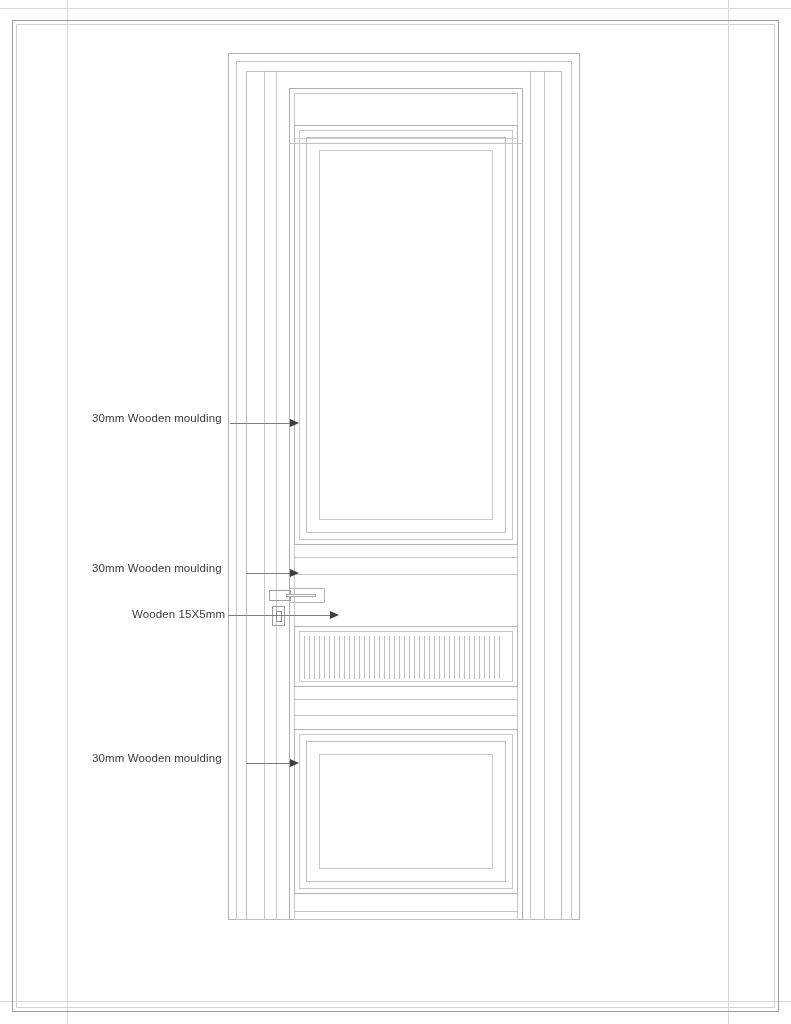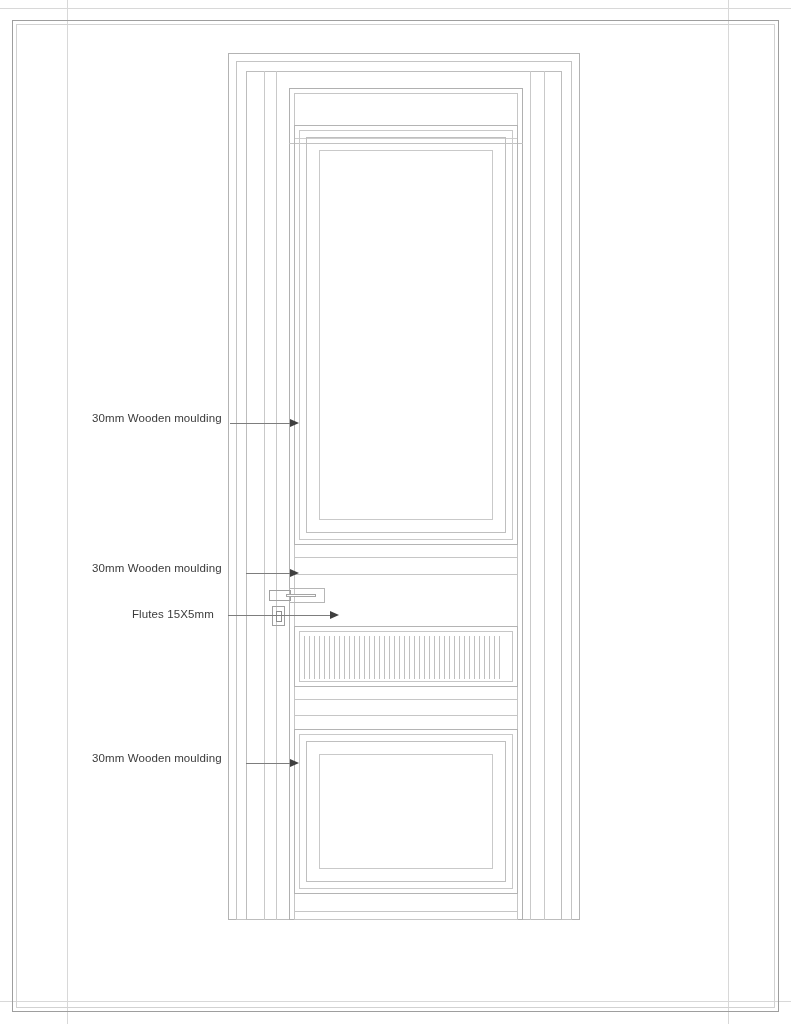--- a/index.html
+++ b/index.html
@@ -335,21 +335,21 @@
     <div class="kh"></div>
   </div>
 
   <div id="annotation-layer">
       <div class="annot" style="left: 92px; top: 412px;">30mm Wooden moulding</div>
       <div class="leader" style="left: 230px; top: 423px; width: 62px;"></div>
       <div class="arrow" style="left: 290px; top: 419px;"></div>
       <div class="annot" style="left: 92px; top: 562px;">30mm Wooden moulding</div>
       <div class="leader" style="left: 246px; top: 573px; width: 46px;"></div>
       <div class="arrow" style="left: 290px; top: 569px;"></div>
-      <div class="annot" style="left: 132px; top: 608px;">Flutes 15X5mm</div>
+      <div class="annot" style="left: 132px; top: 608px;">Wooden 15X5mm</div>
       <div class="leader" style="left: 228px; top: 615px; width: 106px;"></div>
       <div class="arrow" style="left: 330px; top: 611px;"></div>
       <div class="annot" style="left: 92px; top: 752px;">30mm Wooden moulding</div>
       <div class="leader" style="left: 246px; top: 763px; width: 46px;"></div>
       <div class="arrow" style="left: 290px; top: 759px;"></div>
     </div>
 
 </div>
 
 </body></html>

